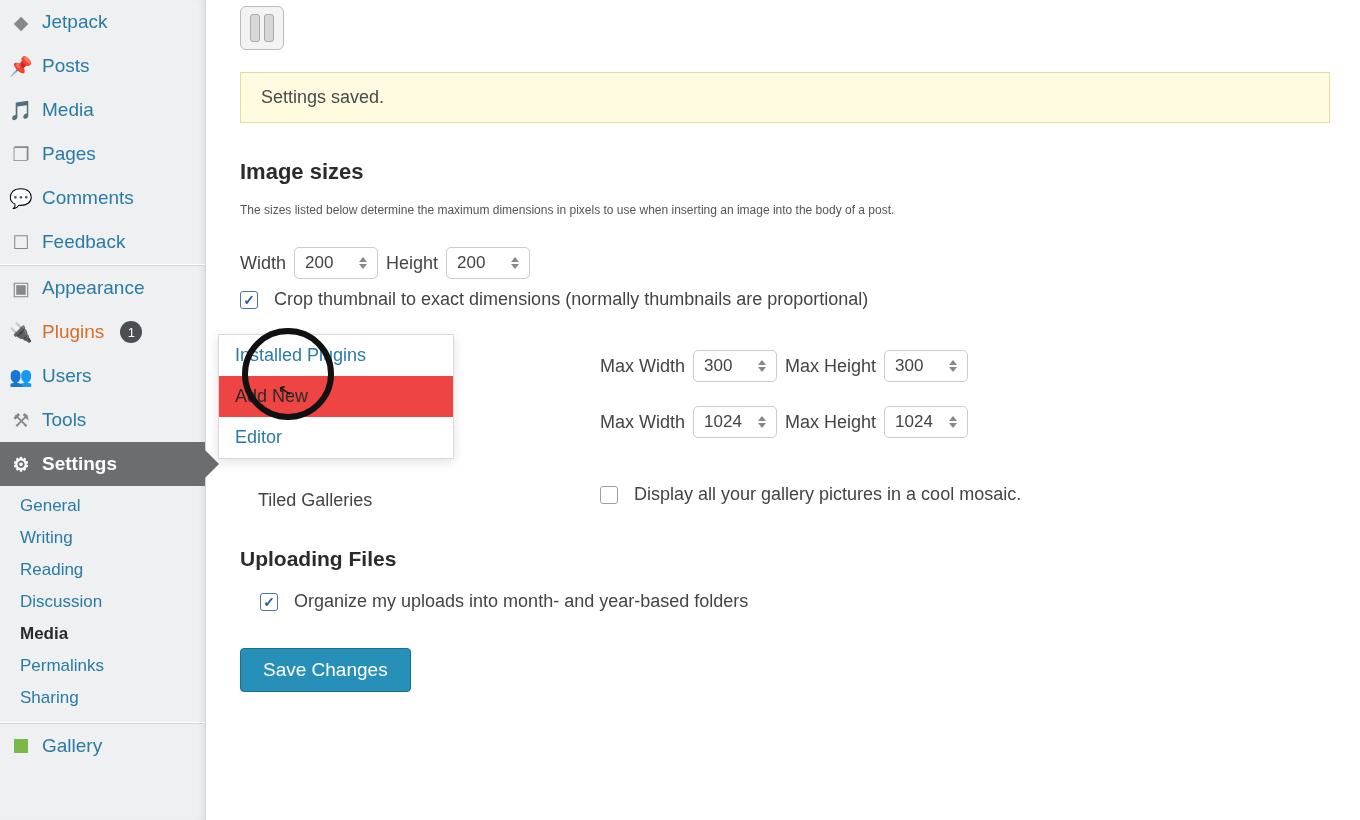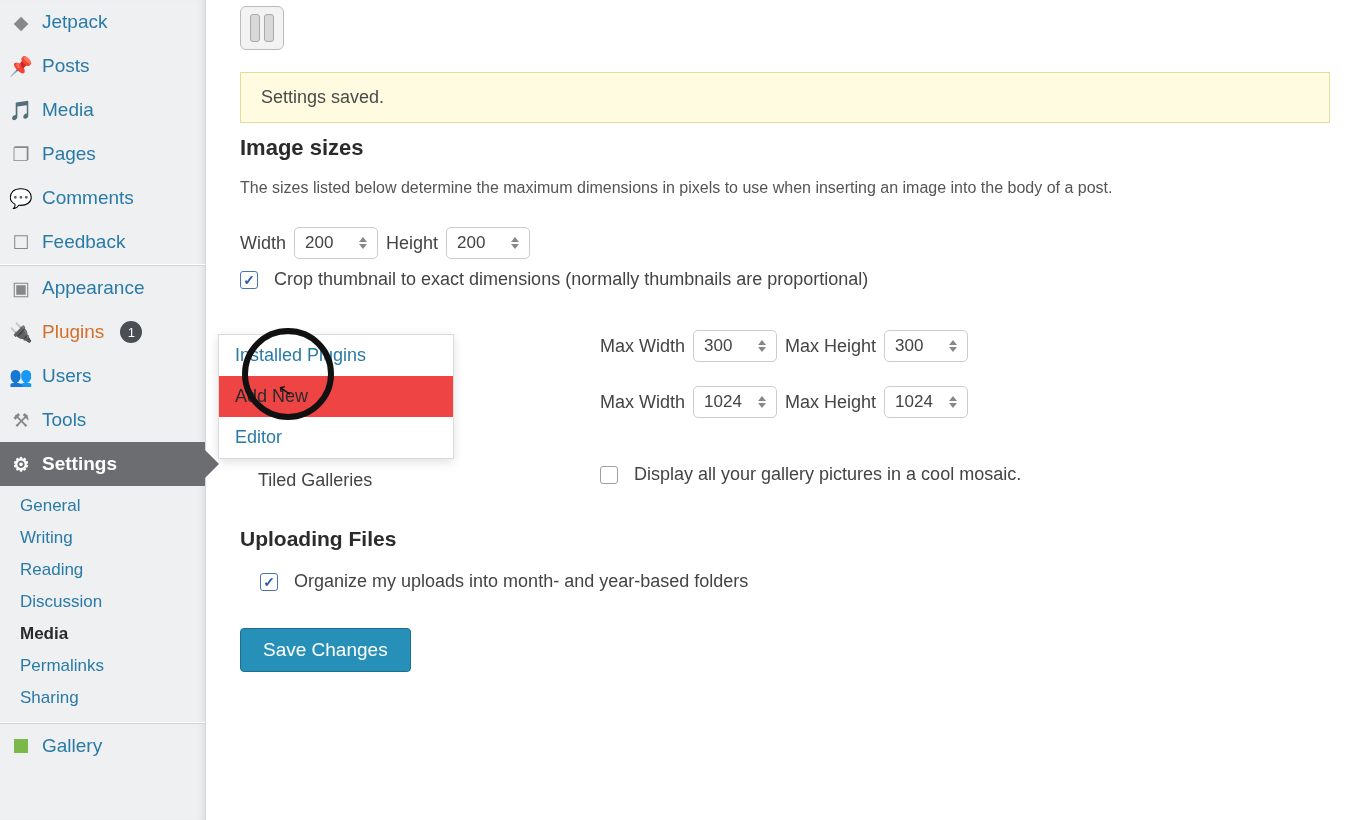--- a/index.html
+++ b/index.html
@@ -62,22 +62,22 @@
     .settings-icon{
       width:44px;height:44px;border:1px solid #bbb;border-radius:6px;background:#f3f3f3;
       display:flex;align-items:center;justify-content:center;gap:4px;
     }
     .settings-icon span{ width:10px;height:28px;background:#d8d8d8;border:1px solid #aaa;border-radius:3px;display:inline-block; }
     h1{ font-size:38px; font-weight:500; color:#3b3d40; }
     .notice{
       margin-top:22px; background:#fffbe0; border:1px solid #e2dd9a;
       padding:14px 20px; font-size:18px; color:#4a4a4a;
     }
-    h2{ font-size:22px; font-weight:700; color:#2b2b2b; margin-top:12px; }
-    .desc{ font-size:16px; color:#555; margin-top:18px; max-width:1060px; }
+    h2{ font-size:22px; font-weight:700; color:#2b2b2b; margin-top:36px; }
+    .desc{ font-size:12px; color:#555; margin-top:18px; max-width:1060px; }
 
     .form-row{ display:flex; margin-top:30px; align-items:flex-start; }
     .form-label{ width:360px; font-size:18px; color:#444; padding-top:6px; padding-left:18px; }
     .form-fields{ flex:1; font-size:18px; color:#444; }
     .inline-group{ display:flex; align-items:center; gap:8px; flex-wrap:wrap; margin-bottom:10px;}
     .num-input{
       width:84px; height:32px; border:1px solid #c9cdd1; border-radius:5px;
       background:#fff; display:inline-flex; align-items:center; justify-content:space-between;
       padding:0 6px 0 10px; font-size:17px; color:#444;
     }

